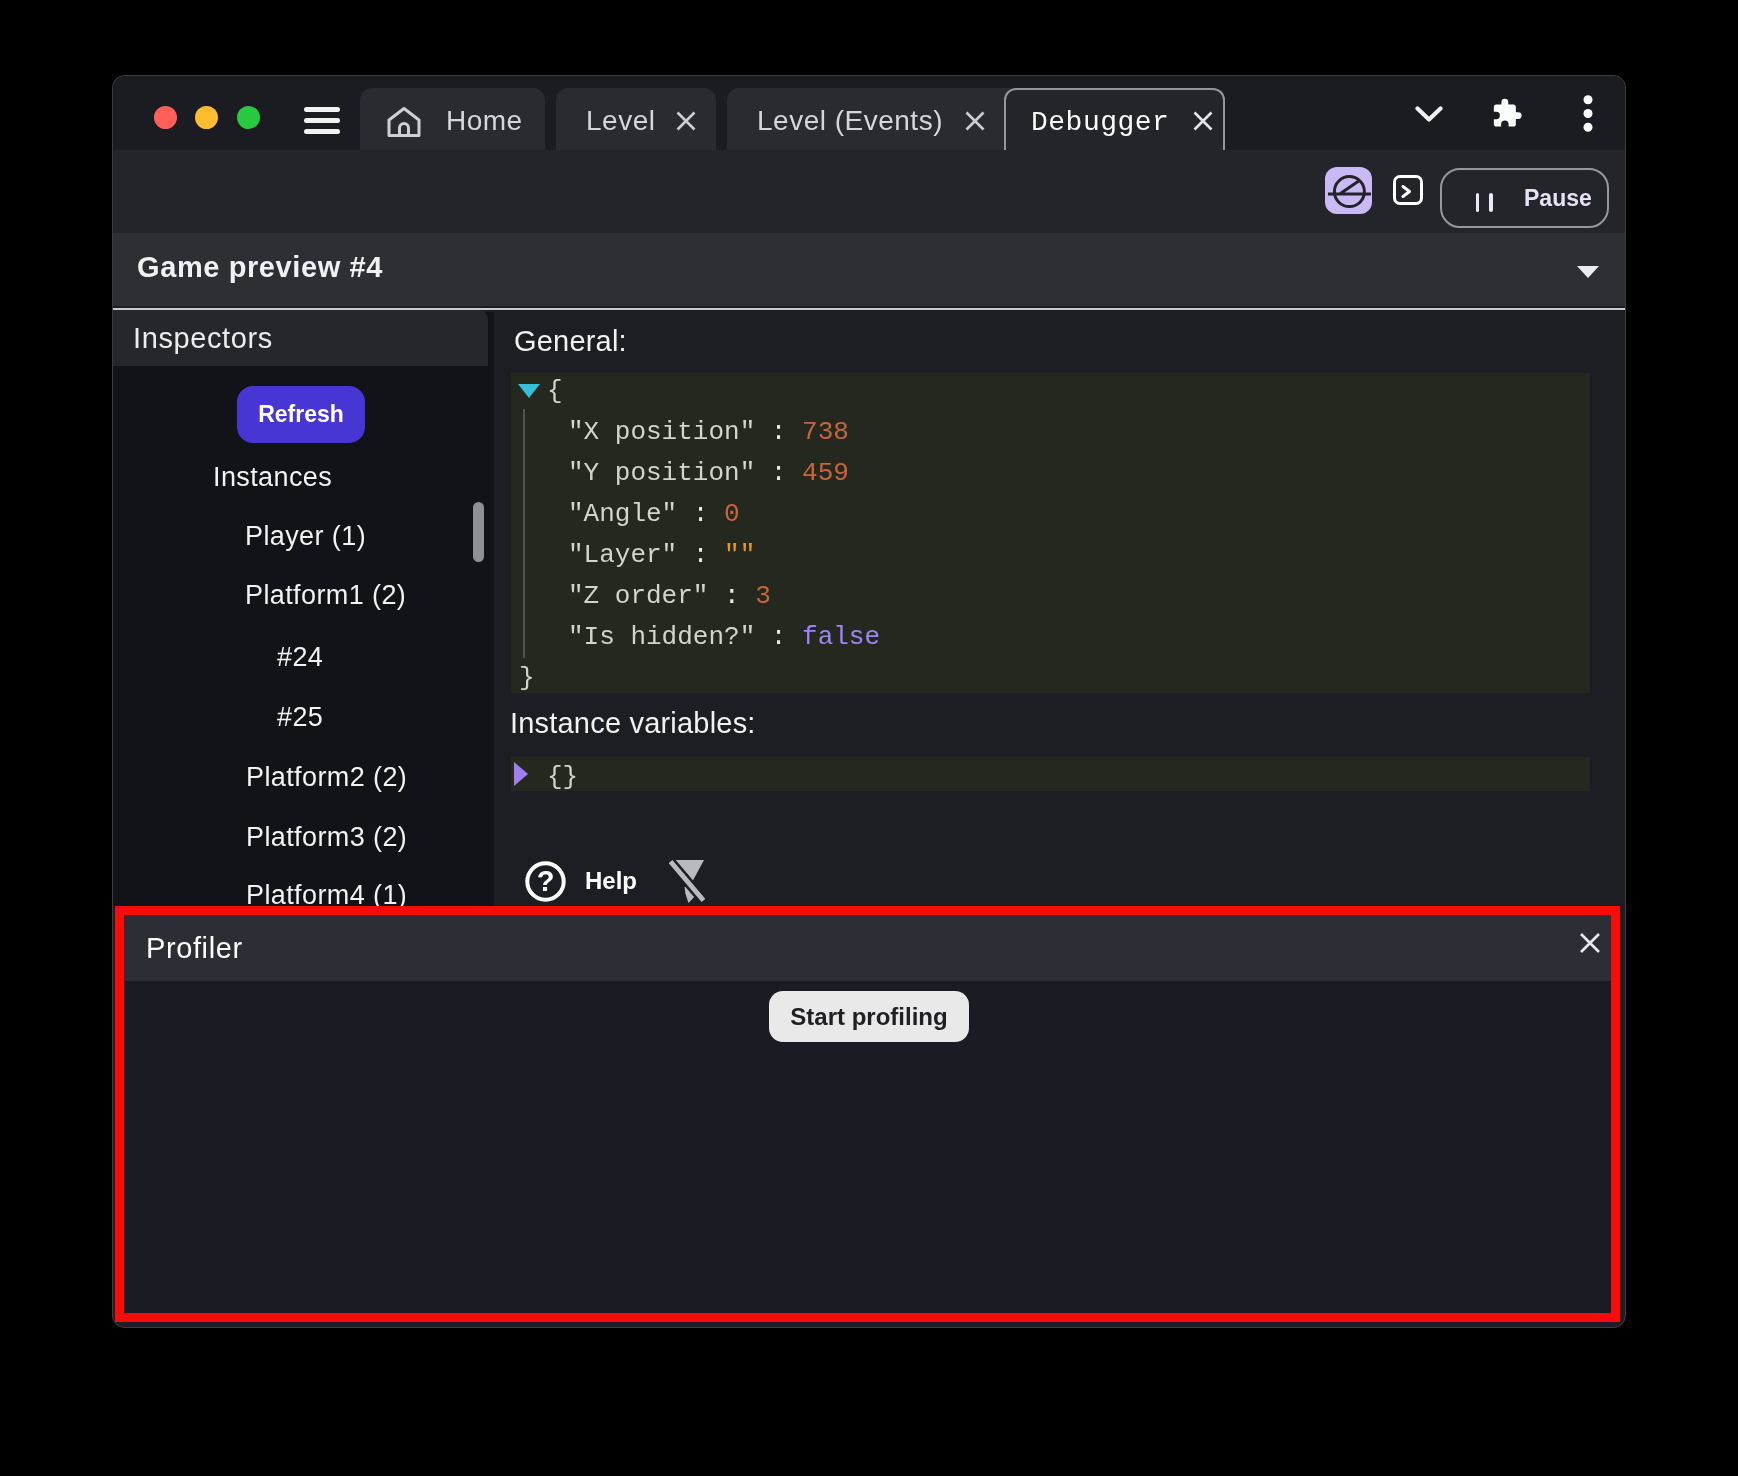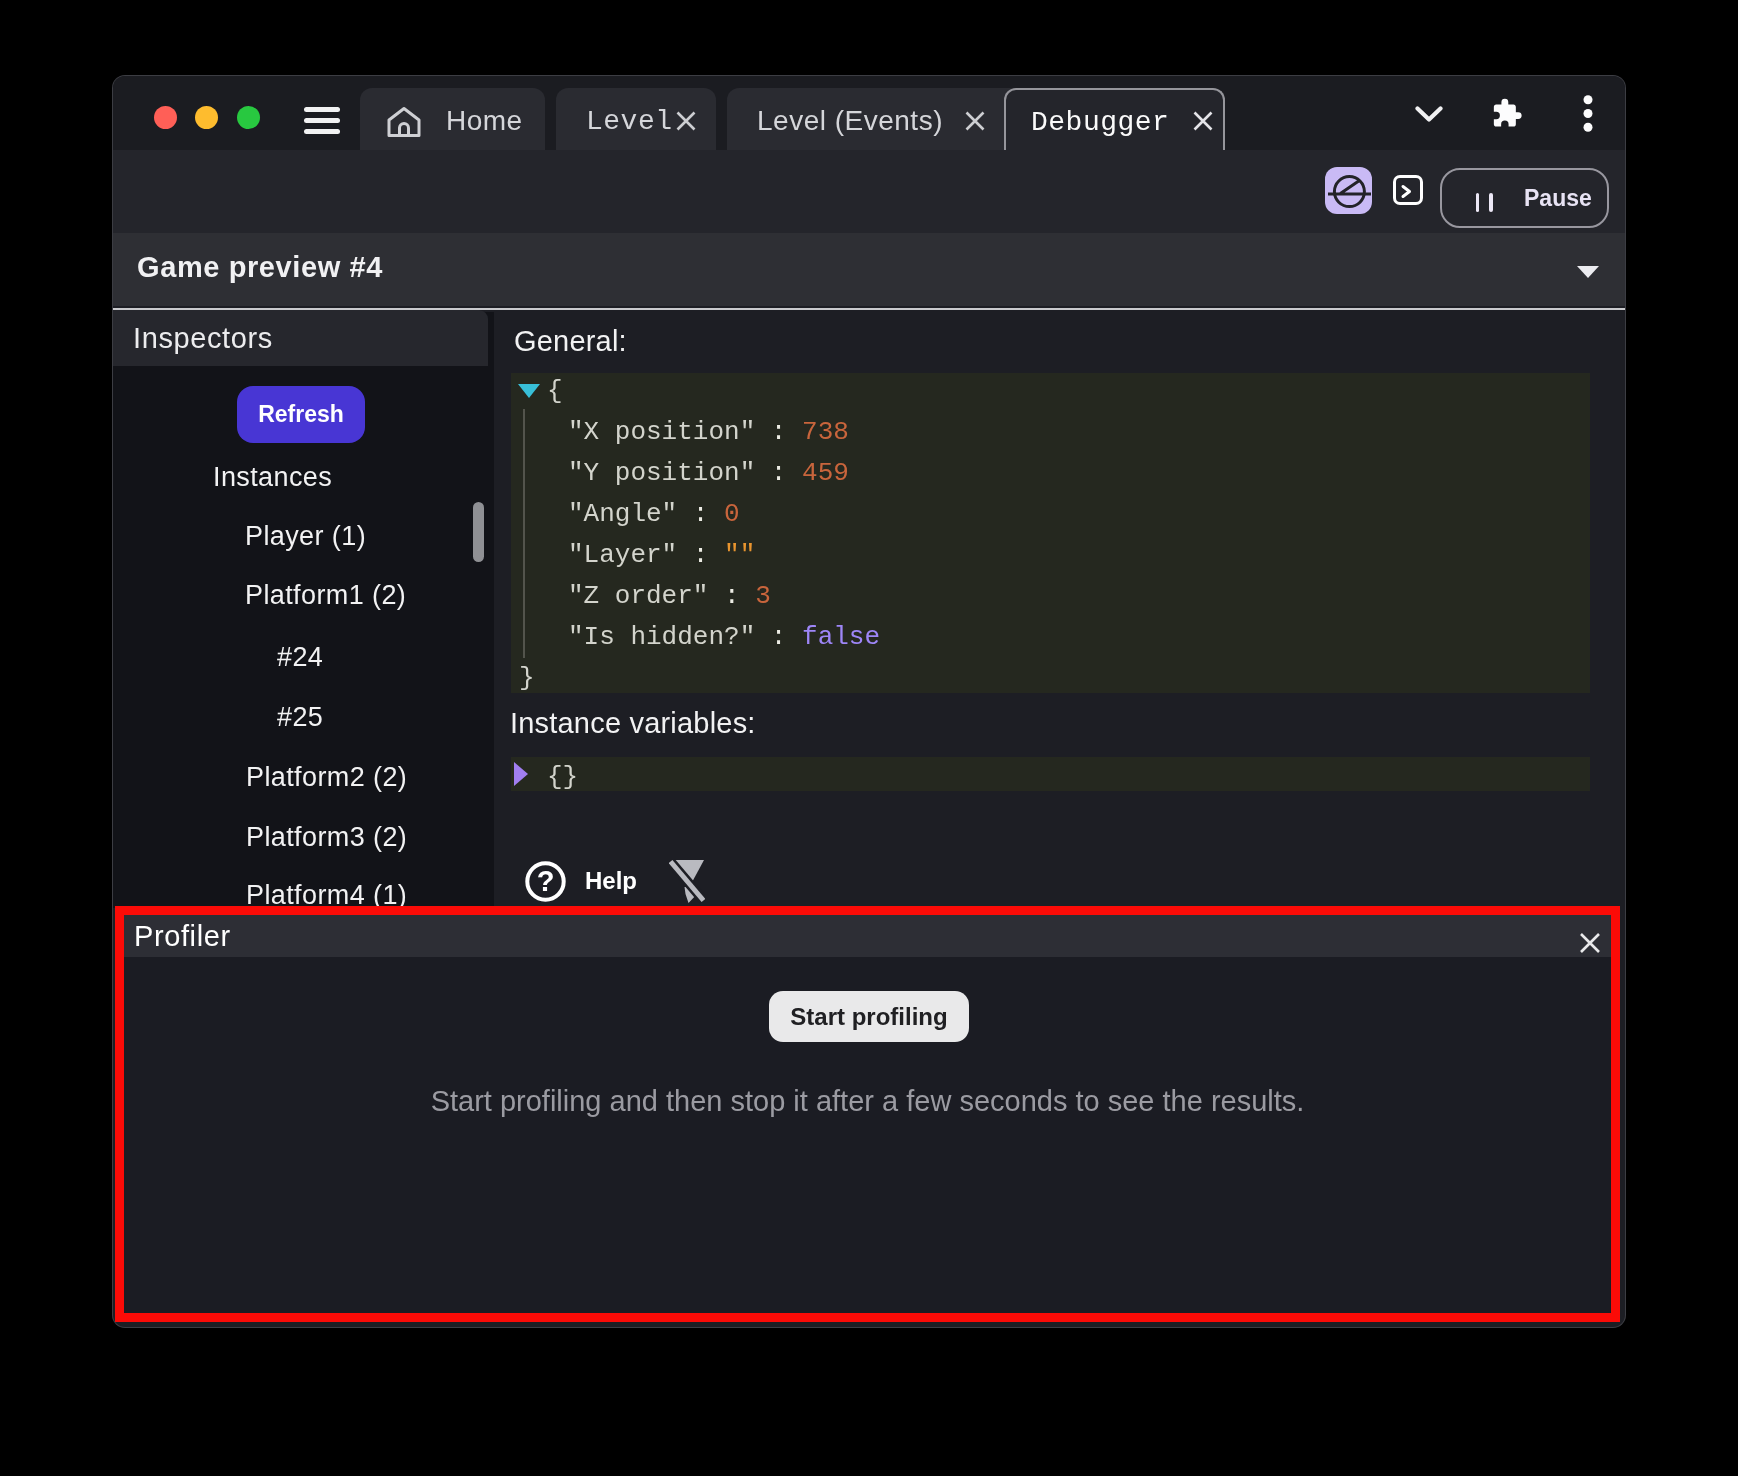--- a/index.html
+++ b/index.html
@@ -37,22 +37,22 @@
   .h2{position:absolute;color:#f2f2f3;font-size:29px;letter-spacing:0.2px;white-space:nowrap;transform:translateY(-50%);}
   #json{position:absolute;left:398px;top:297px;width:1079px;height:320px;background:#25281f;}
   .mrow{position:absolute;font-family:"Liberation Mono",monospace;font-size:26px;white-space:pre;
         color:#d3d4cc;transform:translateY(-50%);}
   .org{color:#c9653c;} .str{color:#e9952f;} .pur{color:#9e86f7;} .col{color:#ecece4;}
   #guide{position:absolute;left:410px;top:333px;width:2px;height:249px;background:#53544c;}
   #ivrow{position:absolute;left:398px;top:681px;width:1079px;height:34px;background:#25281f;}
   
   #prof{position:absolute;left:2px;top:830px;width:1505px;height:416px;border:9px solid #fb0b07;
         background:#1b1c23;box-sizing:border-box;}
-  #profhead{position:absolute;left:0;top:0;width:100%;height:42px;background:#2d2e35;
-            color:#fff;font-size:29px;letter-spacing:0.6px;display:flex;align-items:center;padding-left:10px;box-sizing:border-box;}
+  #profhead{position:absolute;left:0;top:0;width:100%;height:66px;background:#2d2e35;
+            color:#fff;font-size:29px;letter-spacing:0.6px;display:flex;align-items:center;padding-left:22px;box-sizing:border-box;}
   #startbtn{position:absolute;left:645px;top:76px;width:200px;height:51px;border-radius:14px;
             background:#e9e9ea;color:#202023;font-weight:700;font-size:24px;
             display:flex;align-items:center;justify-content:center;}
   #subtext{position:absolute;left:0;top:170px;width:100%;text-align:center;color:#9b9ba2;font-size:29px;}
 </style>
 </head>
 <body>
 <div id="win">
   <div id="titlebar"></div>
   <div class="tl" style="left:40.5px;background:#ff5f57;"></div>
@@ -62,21 +62,21 @@
     <div style="top:30.9px;"></div>
       <div style="top:41.9px;"></div>
       <div style="top:52.9px;"></div>
   </div>
   <div class="tab" id="tab-home" style="left:247px;width:185px;">
     <svg style="position:absolute;left:26px;top:18px;" width="36" height="32" viewBox="0 0 36 32">
       <path d="M3 14 L18 2.5 L33 14 L33 29.5 L3 29.5 Z M13.5 29.5 L13.5 22 a4.5 4.5 0 0 1 9 0 L22.5 29.5" fill="none" stroke="#cfd0d4" stroke-width="3" stroke-linejoin="round"></path>
     </svg>
     <span style="position:absolute;left:86px;top:50%;transform:translateY(-50%);">Home</span>
   </div>
-  <div class="tab" id="tab-level" style="left:443px;width:160px;font-family:Liberation Mono, monospace;">
+  <div class="tab" id="tab-level" style="left:443px;width:160px;">
     <span style="position:absolute;left:30px;top:50%;transform:translateY(-50%);">Level</span>
     <svg class="x" style="position:absolute;left:119px;top:22px;" width="22" height="22" viewBox="0 0 22 22">
         <path d="M2.5 2.5 L19.5 19.5 M19.5 2.5 L2.5 19.5" stroke="#cdced2" stroke-width="2.6"></path>
       </svg>
   </div>
   <div class="tab" id="tab-levelev" style="left:614px;width:295px;">
     <span style="position:absolute;left:30px;top:50%;transform:translateY(-50%);">Level (Events)</span>
     <svg class="x" style="position:absolute;left:237px;top:22px;" width="22" height="22" viewBox="0 0 22 22">
         <path d="M2.5 2.5 L19.5 19.5 M19.5 2.5 L2.5 19.5" stroke="#cdced2" stroke-width="2.6"></path>
       </svg>
@@ -166,15 +166,14 @@
   <div class="h2" style="left:397px;top:647px;">Instance variables:</div>
   <div id="ivrow"></div>
   <div class="mrow" style="left:434px;top:701px;">{}</div>
 
   <div id="prof">
     <div id="profhead">Profiler</div>
     <svg class="abs" style="right:10px;top:17px;" width="22" height="22" viewBox="0 0 22 22">
         <path d="M2 2 L20 20 M20 2 L2 20" stroke="#e9e9eb" stroke-width="2.6"></path>
       </svg>
     <div id="startbtn">Start profiling</div>
-    <div id="subtext">Start profiling and then stop it after a few seconds to see the results.</div>
   </div>
 </div>
 
 </body></html>

